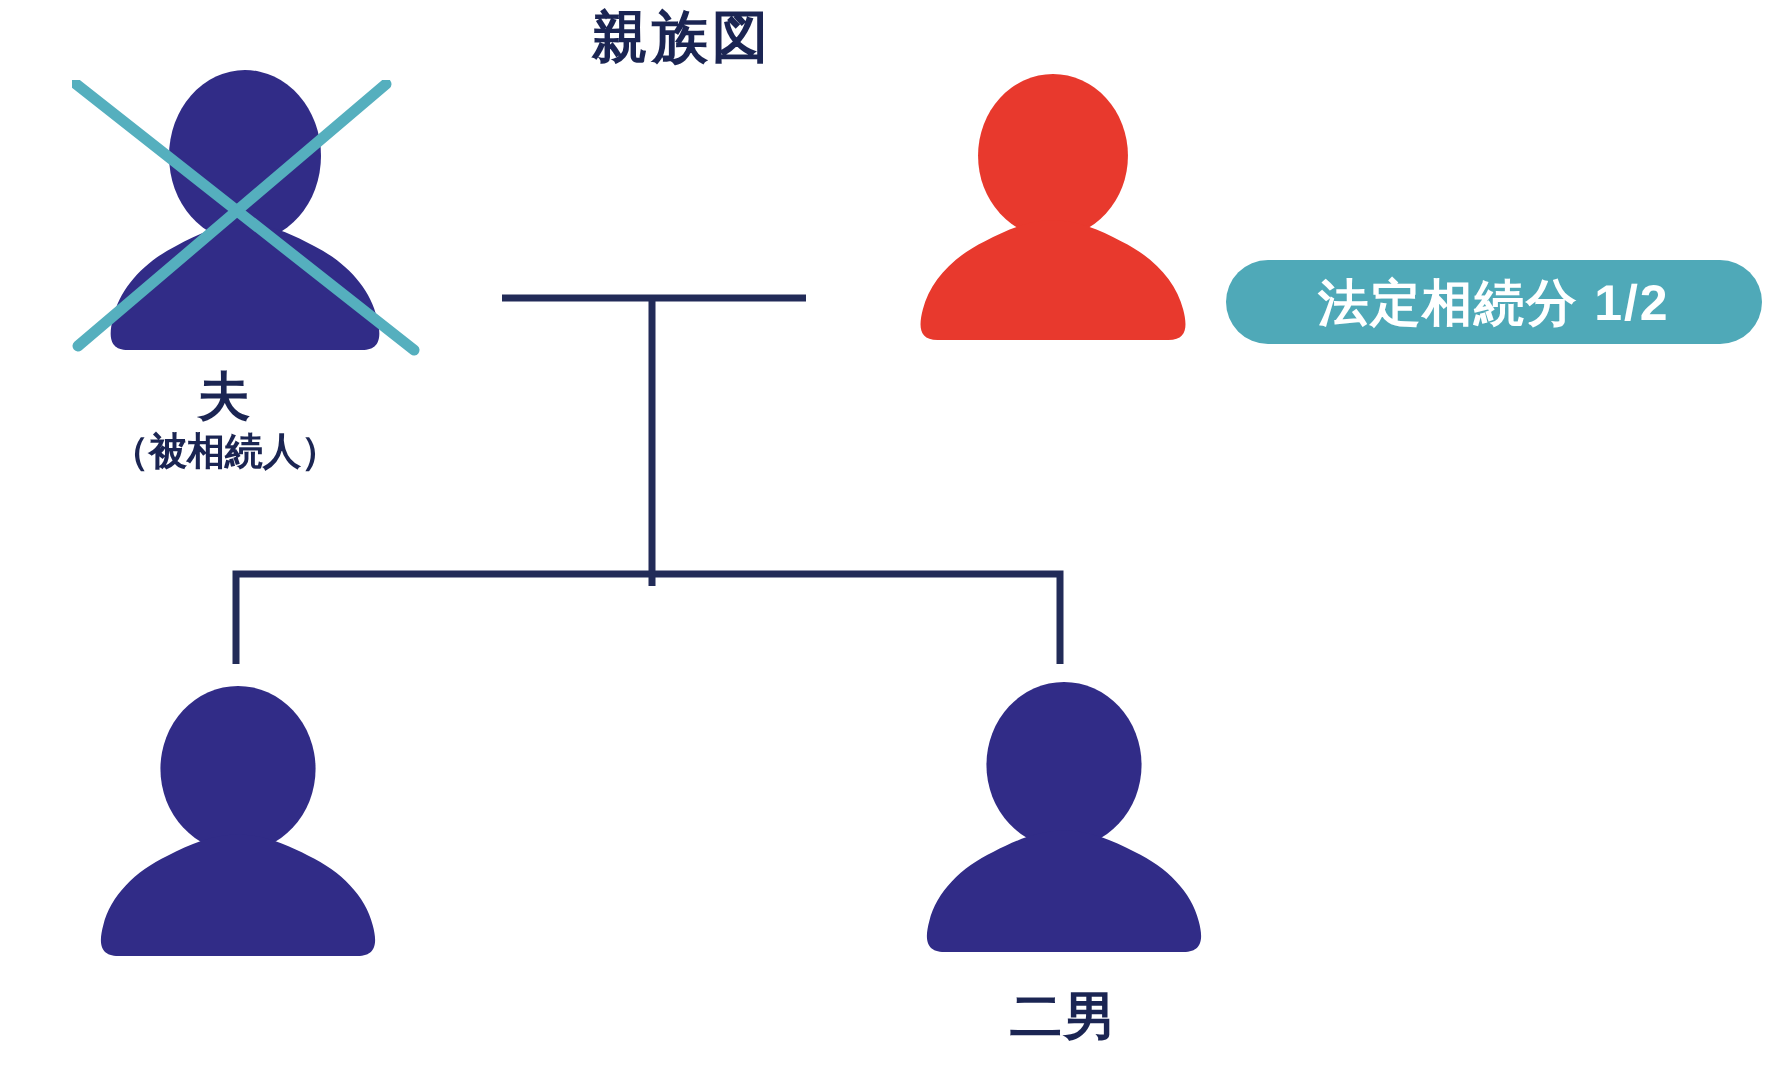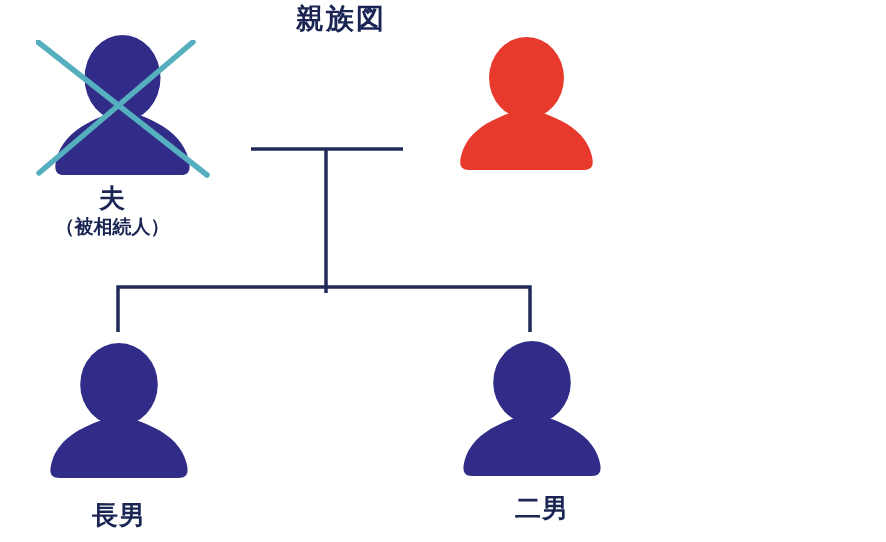--- a/index.html
+++ b/index.html
@@ -83,28 +83,28 @@
     <div>夫</div>
     <div class="note">（被相続人）</div>
   </div>
 
   <svg class="abs" style="left:455px;top:37px" width="143" height="133" viewBox="0 0 145 140" preserveAspectRatio="none">
     <g fill="#E8392D">
         <use href="#person-shape" width="145" height="140"></use>
       </g>
   </svg>
 
+  <div class="share-badge" style="background: rgb(79, 169, 184); color: rgb(255, 255, 255);">法定相続分 1/2</div>
 
   <svg class="abs" style="left:45px;top:343px" width="148" height="135" viewBox="0 0 145 140" preserveAspectRatio="none">
     <g fill="#312C87">
         <use href="#person-shape" width="145" height="140"></use>
       </g>
   </svg>
-  <div class="person-label" style="left:45px;top:499px;width:148px">長男</div>
 
   <svg class="abs" style="left:458px;top:341px" width="148" height="135" viewBox="0 0 145 140" preserveAspectRatio="none">
     <g fill="#312C87">
         <use href="#person-shape" width="145" height="140"></use>
       </g>
   </svg>
-  <div class="person-label" style="left:468px;top:492px;width:148px">二男</div>
+  <div class="person-label" style="left:458px;top:492px;width:148px">二男</div>
 
 </div>
 
 </body></html>

